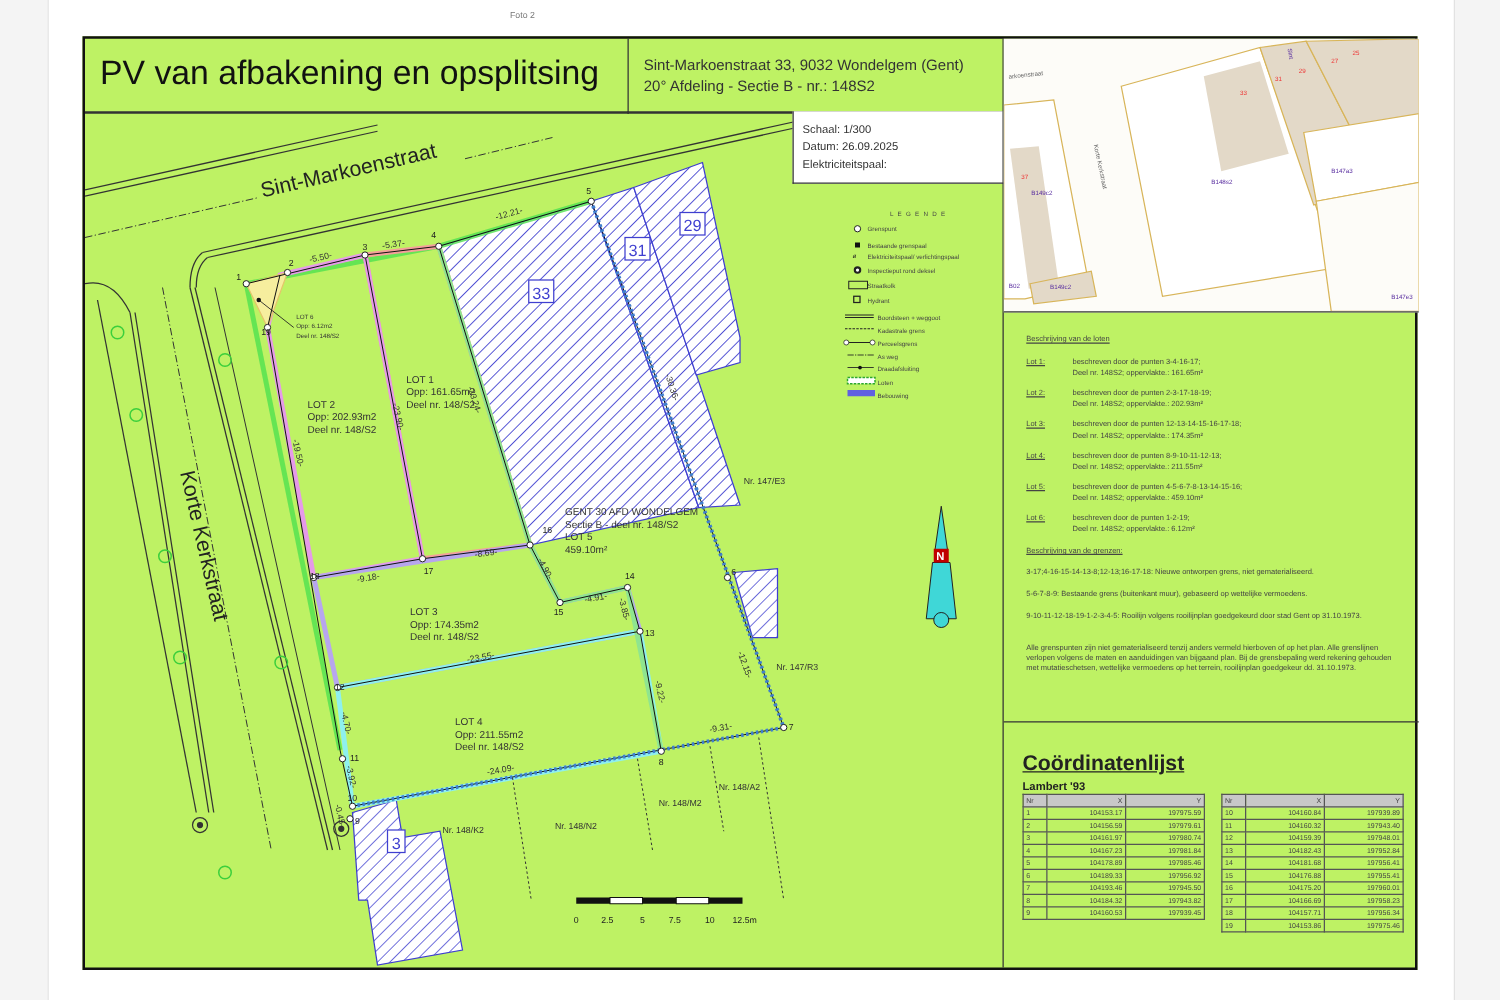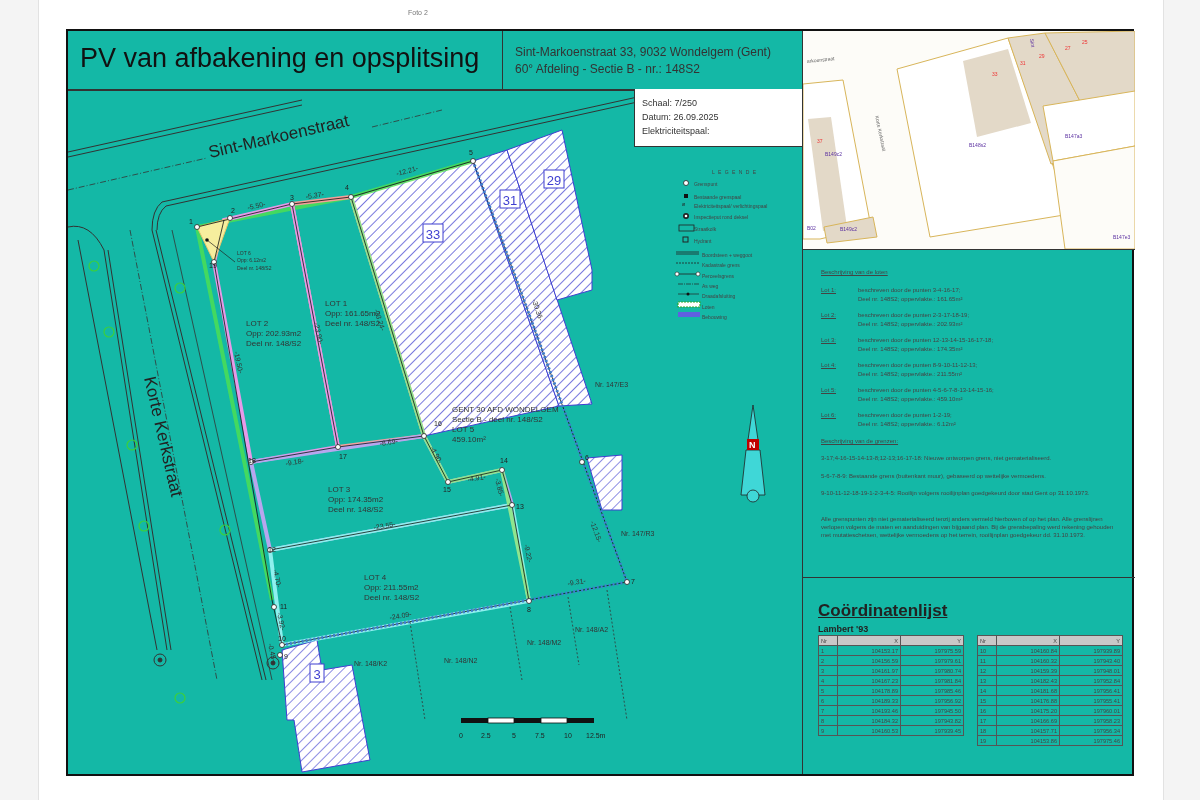--- a/index.html
+++ b/index.html
@@ -1,19 +1,19 @@
 <!DOCTYPE html>
 <html><head>
 <meta charset="utf-8">
 <style>
   html,body{margin:0;padding:0;}
   body{width:1200px;height:800px;background:#f4f4f4;font-family:"Liberation Sans",sans-serif;position:relative;overflow:hidden;color:#222;}
   .page{position:absolute;left:38px;top:0;width:1124px;height:800px;background:#fff;border-left:1px solid #e2e2e2;border-right:1px solid #e2e2e2;}
   .pagelabel{position:absolute;left:369px;top:9px;font-size:7px;color:#777;}
-  .frame{position:absolute;left:66px;top:29px;width:1068px;height:747px;border:2px solid #111;box-sizing:border-box;background:#14b8a6;}
+  .frame{position:absolute;left:66px;top:29px;width:1068px;height:747px;border:2px solid #111;box-sizing:border-box;background:#bef264;}
   .abs{position:absolute;}
   .title-cell{position:absolute;left:0;top:0;width:434px;height:58px;border-right:1px solid #333;border-bottom:2px solid #333;}
   .title{position:absolute;left:12px;top:12px;font-size:27px;color:#111;white-space:nowrap;}
   .addr-cell{position:absolute;left:434px;top:0;width:300px;height:58px;border-bottom:2px solid #333;}
   .addr1,.addr2{position:absolute;left:13px;font-size:12px;color:#333;white-space:nowrap;}
   .addr1{top:14px}.addr2{top:31px}
   .meta-box{position:absolute;left:566px;top:58px;width:168px;height:57px;border-left:1px solid #333;border-bottom:1px solid #333;background:#fff;}
   .meta-box div{position:absolute;left:7px;font-size:9px;color:#333;white-space:nowrap;}
   .rightcol{position:absolute;left:734px;top:0;width:332px;height:743px;border-left:1px solid #333;}
   .kadmap{position:absolute;left:0;top:0;width:332px;height:218px;background:#fff;overflow:hidden;border-bottom:1px solid #333;}
@@ -39,21 +39,21 @@
   <div class="pagelabel">Foto 2</div>
 </div>
 
 <div class="frame">
 
   <div class="title-cell">
     <div class="title">PV van afbakening en opsplitsing</div>
   </div>
   <div class="addr-cell">
     <div class="addr1">Sint-Markoenstraat 33, 9032 Wondelgem (Gent)</div>
-    <div class="addr2">60° Afdeling - Sectie B - nr.: 148S2</div>
+    <div class="addr2">20° Afdeling - Sectie B - nr.: 148S2</div>
   </div>
 
   <div class="map abs" style="left:0;top:58px;width:734px;height:685px;">
     <svg width="734" height="685" viewBox="66 89 734 685">
       <defs>
         <pattern id="hatch" patternUnits="userSpaceOnUse" width="7" height="7" patternTransform="rotate(45)">
           <rect width="7" height="7" fill="#fff"></rect>
           <line x1="0" y1="0" x2="0" y2="7" stroke="#3f3fd0" stroke-width="1.4"></line>
         </pattern>
         <pattern id="hatch2" patternUnits="userSpaceOnUse" width="7" height="7" patternTransform="rotate(45)">
@@ -276,21 +276,21 @@
         <polygon points="751,405 746,440 756,440" fill="#3fd7d7" stroke="#222" stroke-width="0.8"></polygon>
         <polygon points="744,450 758,450 763,495 739,495" fill="#3fd7d7" stroke="#222" stroke-width="0.8"></polygon>
         <rect x="745" y="439" width="12" height="11" fill="#c00000"></rect>
         <text x="747" y="448" font-size="9" font-weight="bold" fill="#fff">N</text>
         <circle cx="751" cy="496" r="6" fill="#3fd7d7" stroke="#222" stroke-width="0.8"></circle>
       </g>
     </svg>
   </div>
 
   <div class="meta-box">
-    <div style="top:9px">Schaal: 7/250</div>
+    <div style="top:9px">Schaal: 1/300</div>
     <div style="top:23px">Datum: 26.09.2025</div>
     <div style="top:37px">Elektriciteitspaal:</div>
   </div>
 
   <div class="legend">
     <div style="position:absolute;left:38px;top:0;letter-spacing:1px;">L E G E N D E</div>
     <div style="position:absolute;left:0;top:12px;width:126px;">
       <div style="position:absolute;left:20px;top:0">Grenspunt</div>
       <div style="position:absolute;left:20px;top:13px">Bestaande grenspaal</div>
       <div style="position:absolute;left:20px;top:22px">Elektriciteitspaal/ verlichtingspaal</div>

